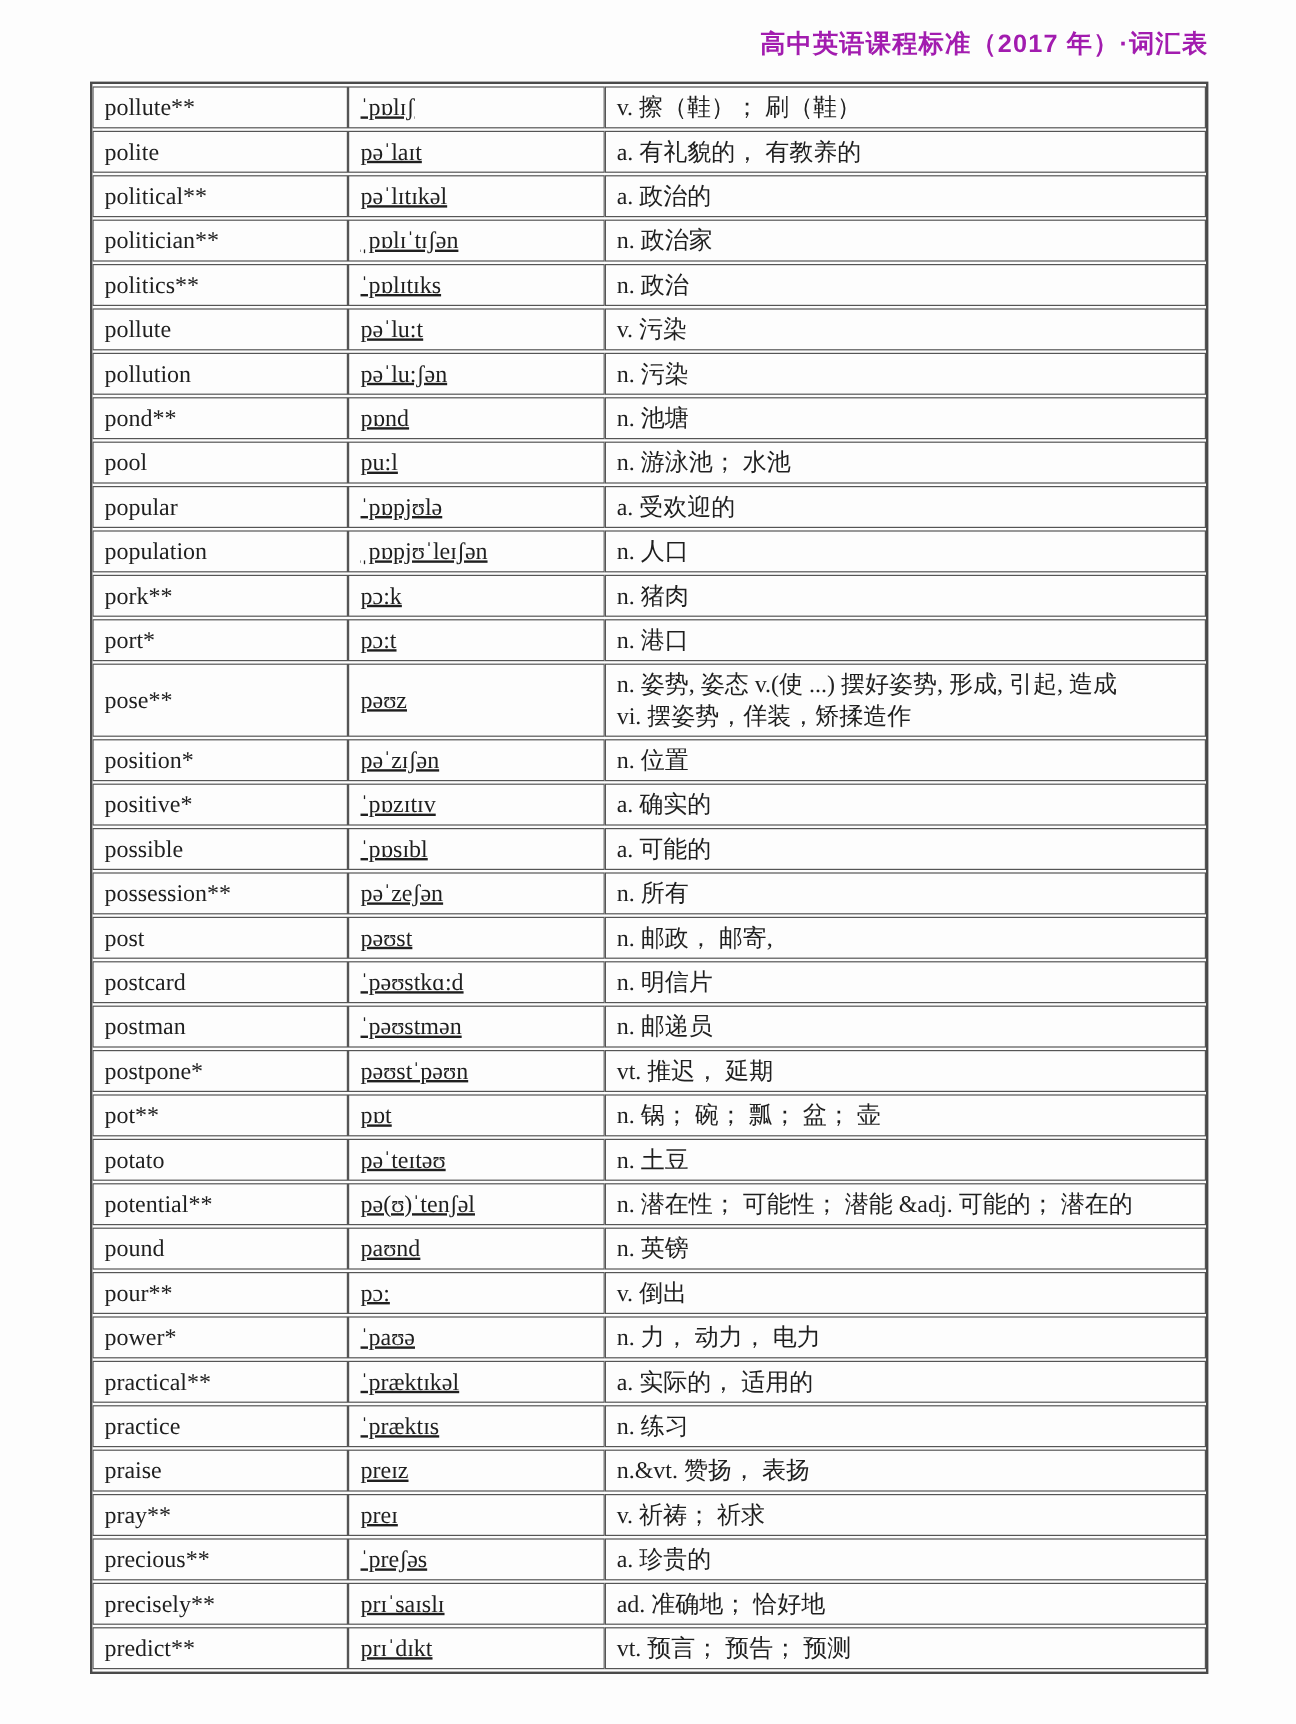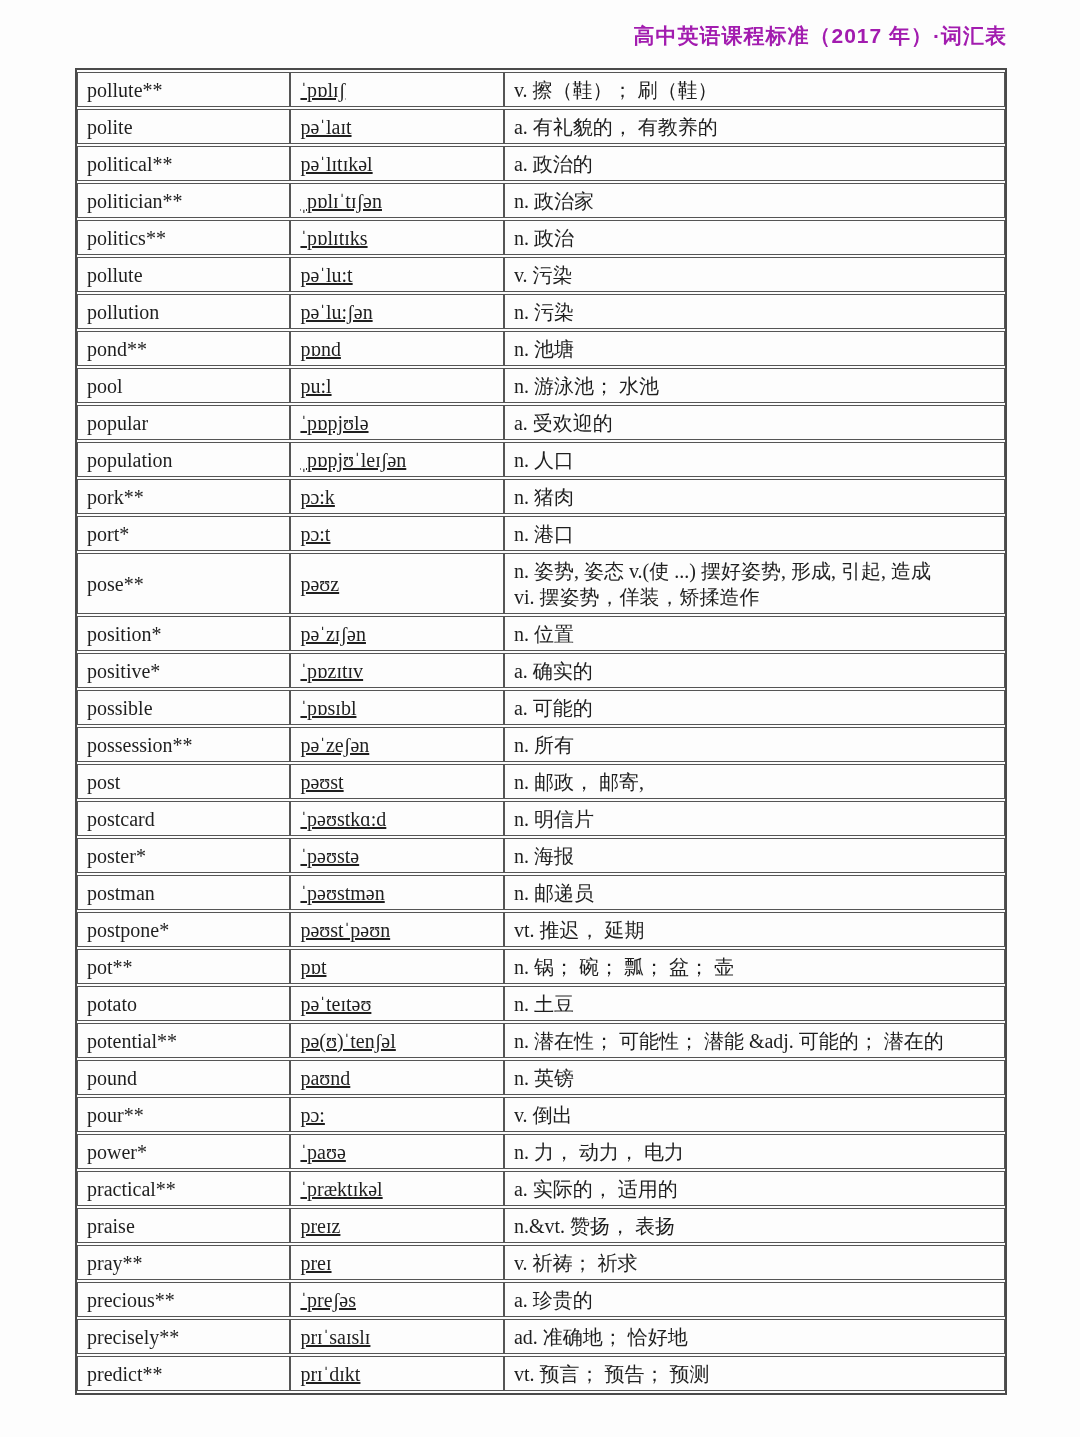--- a/index.html
+++ b/index.html
@@ -150,25 +150,20 @@
           <td class="cell word">post</td>
           <td class="cell ipa">pəʊst</td>
           <td class="cell meaning">n. 邮政， 邮寄,</td>
         </tr>
         <tr>
           <td class="cell word">postcard</td>
           <td class="cell ipa">ˈpəʊstkɑ:d</td>
           <td class="cell meaning">n. 明信片</td>
         </tr>
         <tr>
-          <td class="cell word">poster*</td>
-          <td class="cell ipa">ˈpəʊstə</td>
-          <td class="cell meaning">n. 海报</td>
-        </tr>
-        <tr>
           <td class="cell word">postman</td>
           <td class="cell ipa">ˈpəʊstmən</td>
           <td class="cell meaning">n. 邮递员</td>
         </tr>
         <tr>
           <td class="cell word">postpone*</td>
           <td class="cell ipa">pəʊstˈpəʊn</td>
           <td class="cell meaning">vt. 推迟， 延期</td>
         </tr>
         <tr>
@@ -198,20 +193,25 @@
         </tr>
         <tr>
           <td class="cell word">power*</td>
           <td class="cell ipa">ˈpaʊə</td>
           <td class="cell meaning">n. 力， 动力， 电力</td>
         </tr>
         <tr>
           <td class="cell word">practical**</td>
           <td class="cell ipa">ˈpræktɪkəl</td>
           <td class="cell meaning">a. 实际的， 适用的</td>
+        </tr>
+        <tr>
+          <td class="cell word">practice</td>
+          <td class="cell ipa">ˈpræktɪs</td>
+          <td class="cell meaning">n. 练习</td>
         </tr>
         <tr>
           <td class="cell word">praise</td>
           <td class="cell ipa">preɪz</td>
           <td class="cell meaning">n.&amp;vt. 赞扬， 表扬</td>
         </tr>
         <tr>
           <td class="cell word">pray**</td>
           <td class="cell ipa">preɪ</td>
           <td class="cell meaning">v. 祈祷； 祈求</td>

